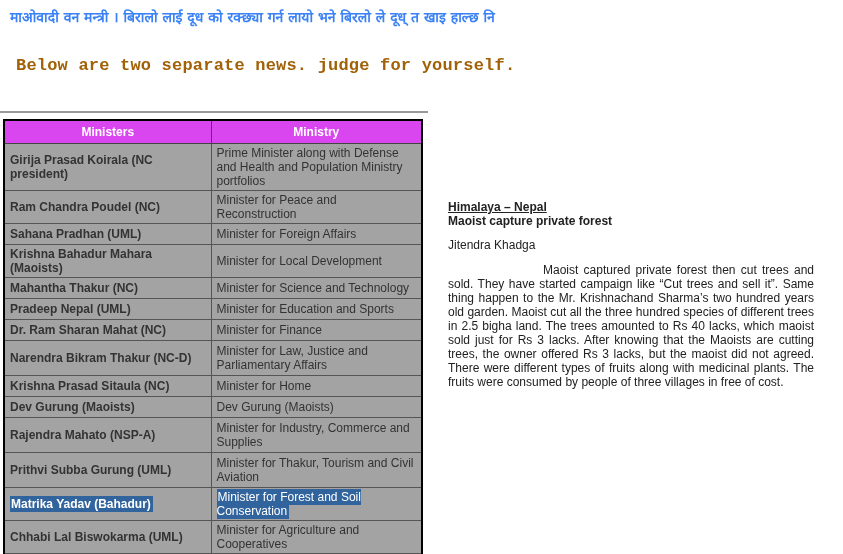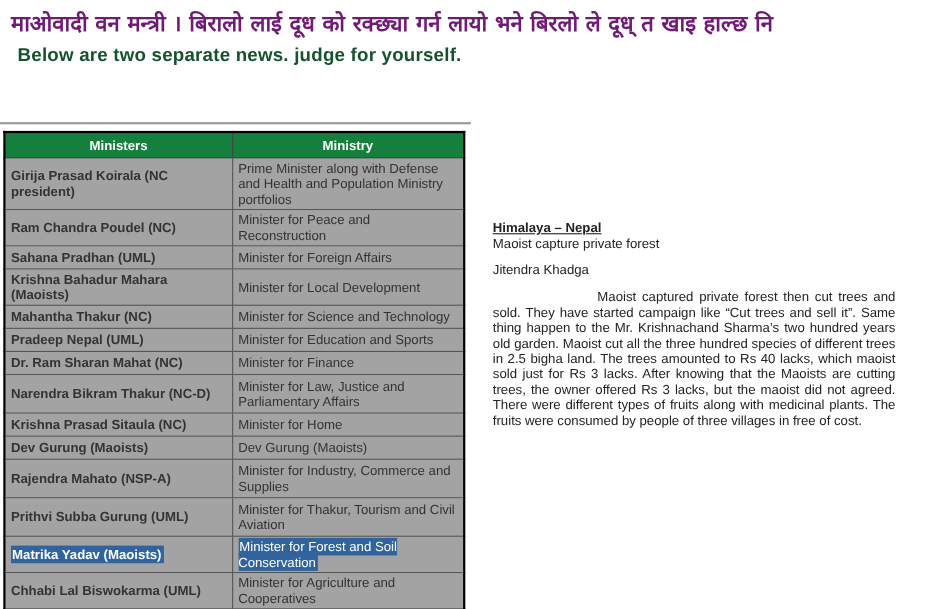--- a/index.html
+++ b/index.html
@@ -7,28 +7,29 @@
     position:relative;
     width:843px;height:554px;
     overflow:hidden;
     background:#ffffff;
     font-family:"Liberation Sans","DejaVu Sans",sans-serif;
   }
   
   .nepali{
     position:absolute;left:10px;top:7px;width:820px;
     font-family:"DejaVu Sans","Liberation Sans",sans-serif;
-    font-size:20px;font-weight:bold;color:#701a75;
+    font-size:14px;font-weight:bold;color:#3b82f6;
     white-space:nowrap;
   }
   
   .headline{
-    position:absolute;left:16px;top:40px;
-    font-size:17px;font-weight:bold;color:#14532d;
+    position:absolute;left:16px;top:56px;
+    font-size:17px;font-weight:bold;color:#a16207;
     letter-spacing:0.2px;
+    font-family:Liberation Mono, monospace;
   }
   
   .top-rule{
     position:absolute;left:0;top:111px;width:428px;height:2px;
     background:#9a9a9a;
   }
   
   .tbl-wrap{
     position:absolute;left:3px;top:119px;width:418px;
   }
@@ -36,21 +37,21 @@
     width:418px;
     border-collapse:collapse;
     table-layout:fixed;
     border:2px solid #000000;
     font-size:12px;color:#333333;
     background:#f5f5f5;
   }
   table.ministers col.c1{width:207px;}
   table.ministers col.c2{width:211px;}
   table.ministers th{
-    background:#15803d;color:#ffffff;
+    background:#d946ef;color:#ffffff;
     font-weight:bold;text-align:center;
     height:20px;padding:1px 4px;
     border:1px solid #444444;
     border-top:1px solid #c8c8c8;
   }
   table.ministers td{
     padding:2px 5px;
     border:1px solid #555555;
     vertical-align:middle;
     line-height:14px;
@@ -66,21 +67,21 @@
   
   .article{
     position:absolute;left:448px;top:176px;width:366px;
     font-size:12px;color:#222222;margin-top:24px;
   }
   .article .title{
     font-weight:bold;text-decoration:underline;
     margin:0;line-height:14px;
   }
   .article .subtitle{
-    font-weight:normal;margin:0 0 10px 0;line-height:14px;
+    font-weight:bold;margin:0 0 10px 0;line-height:14px;
   }
   .article .byline{
     margin:0 0 11px 0;line-height:14px;
   }
   .article .body{
     margin:0;line-height:14px;
     text-align:justify;text-indent:95px;
   }
 </style>
 </head>
@@ -147,21 +148,21 @@
       </tr>
       <tr class="tall">
         <td class="c1">Rajendra Mahato (NSP-A)</td>
         <td class="c2">Minister for Industry, Commerce and Supplies</td>
       </tr>
       <tr class="tall">
         <td class="c1">Prithvi Subba Gurung (UML)</td>
         <td class="c2">Minister for Thakur, Tourism and Civil Aviation</td>
       </tr>
       <tr>
-        <td class="c1"><span class="sel">Matrika Yadav (Maoists)</span></td>
+        <td class="c1"><span class="sel">Matrika Yadav (Bahadur)</span></td>
         <td class="c2"><span class="sel">Minister for Forest and Soil Conservation</span></td>
       </tr>
       <tr>
         <td class="c1">Chhabi Lal Biswokarma (UML)</td>
         <td class="c2">Minister for Agriculture and Cooperatives</td>
       </tr>
       <tr>
         <td class="c1">Hisila Yami (Maoists)</td>
         <td class="c2">Minister for Works and Physical Planning</td>
       </tr>

